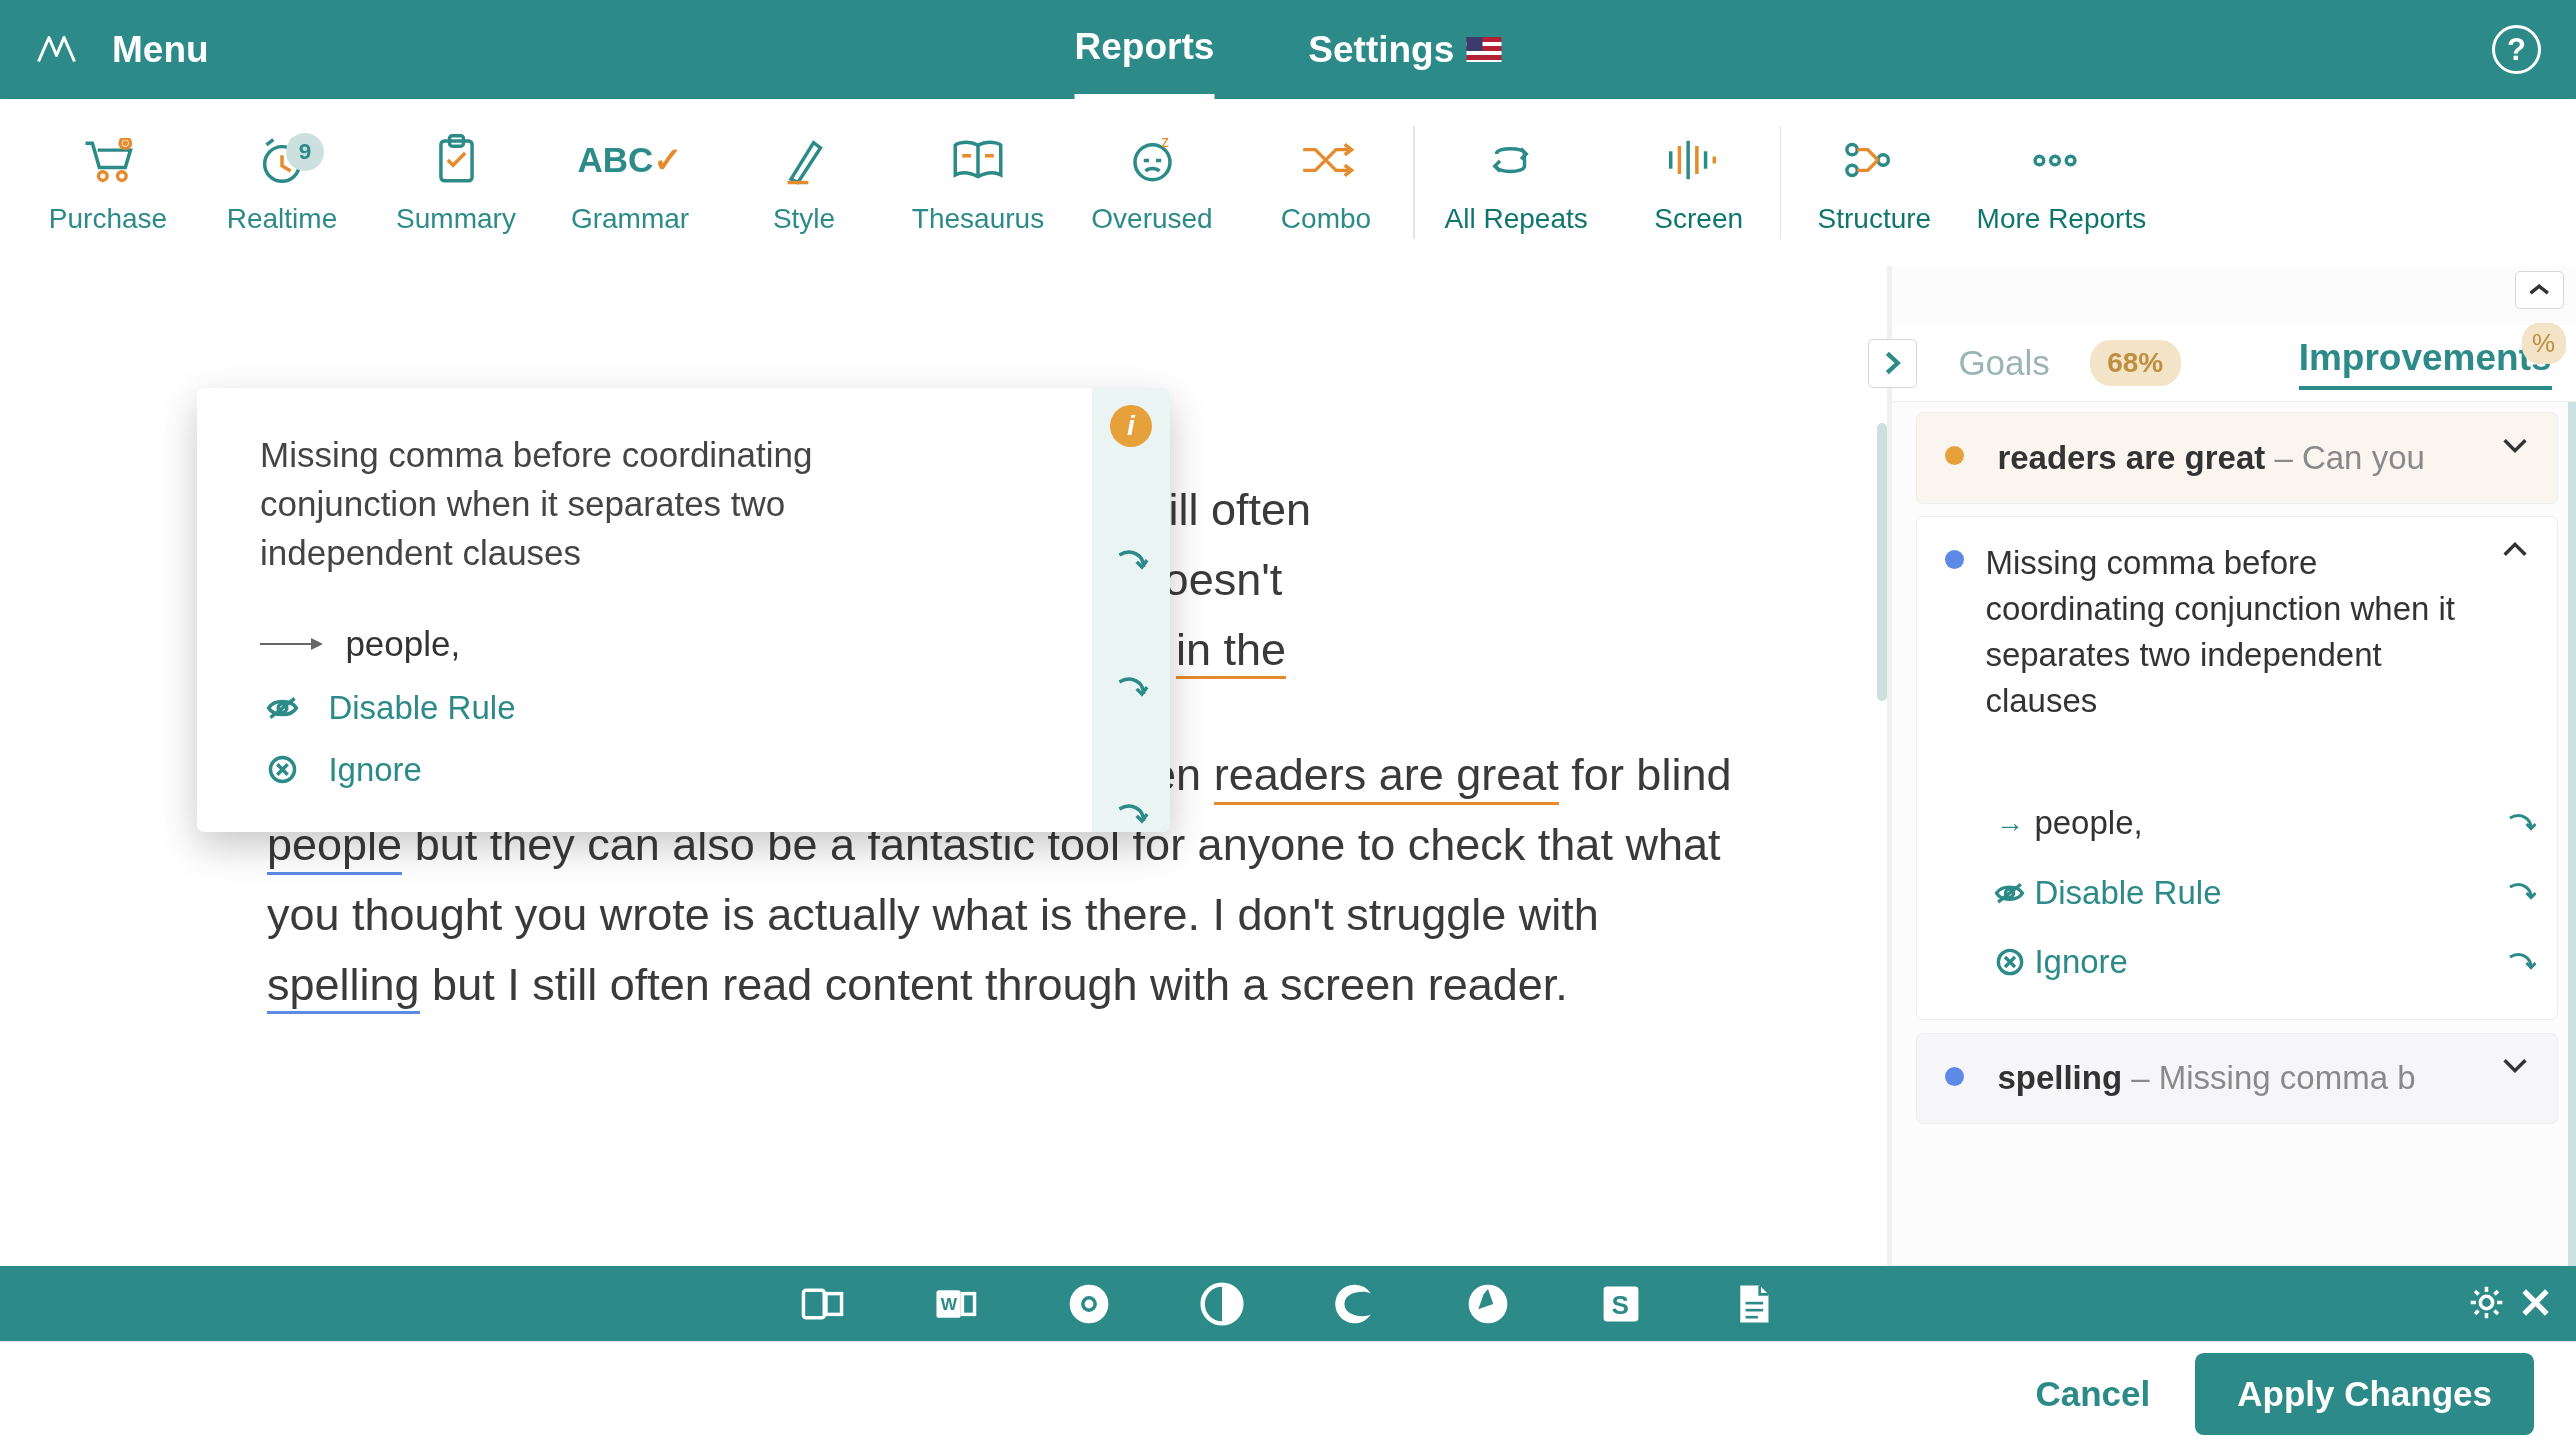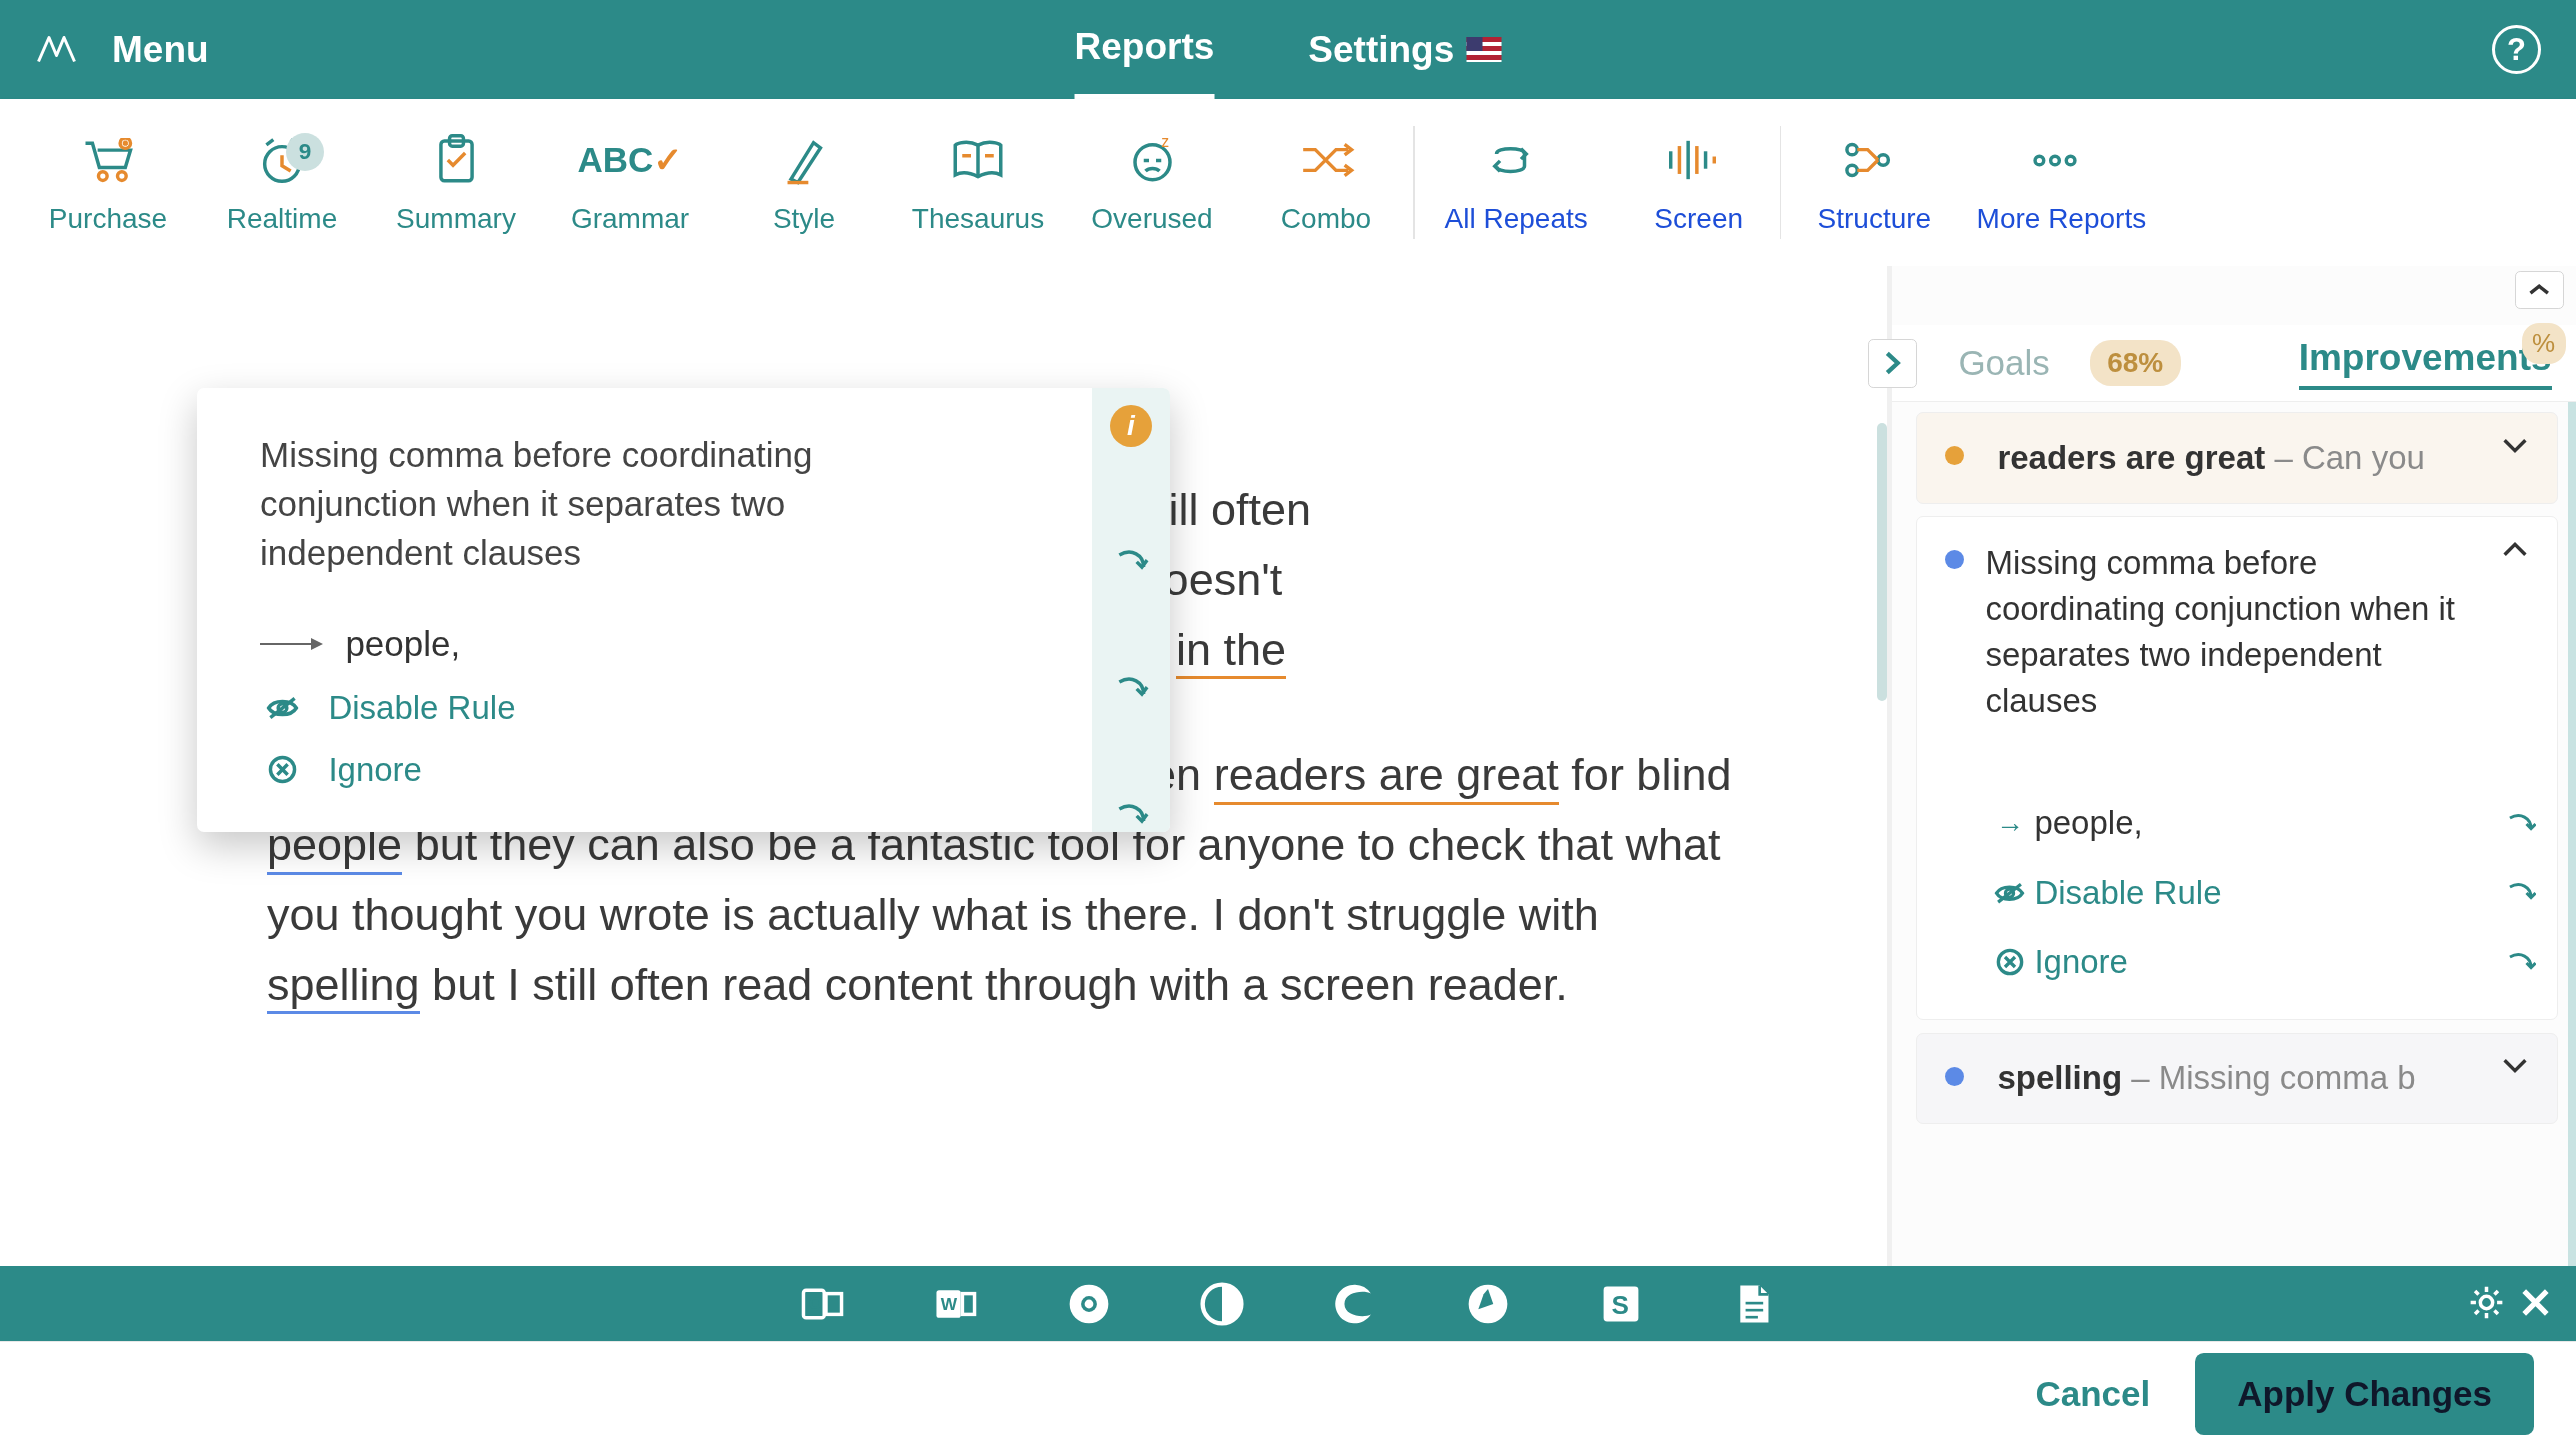--- a/index.html
+++ b/index.html
@@ -33,21 +33,21 @@
     display: flex;
     align-items: center;
     padding-left: 21px;
     position: relative;
     box-shadow: 0 1.7px 5.2px rgba(0,0,0,0.06);
   }
   .tool-group { display: flex; }
   .tool-item { width: 174px; display: flex; flex-direction: column; align-items: center; justify-content: center; gap: 12.2px; cursor: pointer; position: relative; }
   .tool-item .ti-icon { height: 61px; display:flex; align-items:center; justify-content:center; }
   .tool-item .ti-label { font-size: 28px; color: #2c8a88; font-weight: 400; }
-  .tool-item.dim .ti-label { color: #1d4ed8; margin-left: 12px; }
+  .tool-item.dim .ti-label { color: #0f766e; margin-left: 12px; }
   .tool-badge { position:absolute; top:3.5px; right:45px; background:#cbe0df; color:#2c8a88; font-size:22.6px; font-weight:600; width:38px; height:38px; border-radius:50%; display:flex; align-items:center; justify-content:center; }
   .beta-badge { position:absolute; top:5.2px; right:15.7px; font-size:24.4px; color:#2c8a88; border:2.6px solid #2c8a88; border-radius:19px; padding:3.5px 17.4px; background:#fff; }
   .vsep { width:1.7px; height:113px; background:#e4e4e4; }
 
   
   .sectabs { position:absolute; right:0; bottom:-54px; height:54px; width:461px; background:#fff; display:flex; align-items:center; justify-content:space-around; box-shadow:0 2.6px 3.5px rgba(0,0,0,0.05); }
   .sectab { font-size:30px; color:#2c8a88; cursor:pointer; }
 
   
   .content { flex: 1; display: flex; position: relative; background:#fff; }
@@ -121,21 +121,21 @@
 
   
   .appbar { height: 75px; background:#2c8a88; display:flex; align-items:center; justify-content:center; gap:84px; position:relative; }
   .appbar .app-ic { width:49px; height:49px; display:flex; align-items:center; justify-content:center; color:#fff; }
   .appbar .right-ic { position:absolute; right:24.4px; display:flex; align-items:center; gap:14px; }
   .gear-close { color:#cfe6e5; cursor:pointer; }
 
   
   .actionbar { height: 104px; background:#fff; display:flex; align-items:center; justify-content:flex-end; padding:0 42px; gap:45px; border-top:0.9px solid #e8e8e8; }
   .btn-cancel { font-size:35px; color:#2c8a88; font-weight:600; background:none; border:none; cursor:pointer; }
-  .btn-apply { font-size:35px; color:#0f172a; font-weight:600; background:#2c8a88; border:none; border-radius:8.7px; padding:21px 42px; cursor:pointer; }
+  .btn-apply { font-size:35px; color:#ffffff; font-weight:600; background:#2c8a88; border:none; border-radius:8.7px; padding:21px 42px; cursor:pointer; }
 
   
   svg .st { stroke:#2c8a88; stroke-width:4; fill:none; }
   svg .sto { stroke:#e68a2e; stroke-width:4; fill:none; }
   svg .stw { stroke:#fff; stroke-width:4; fill:none; }
 
   
   .editor-scroll-hint { position:absolute; right:0; top:157px; width:10.4px; height:278px; background:#cbe0df; border-radius:5.2px; }
 </style>
 </head>

